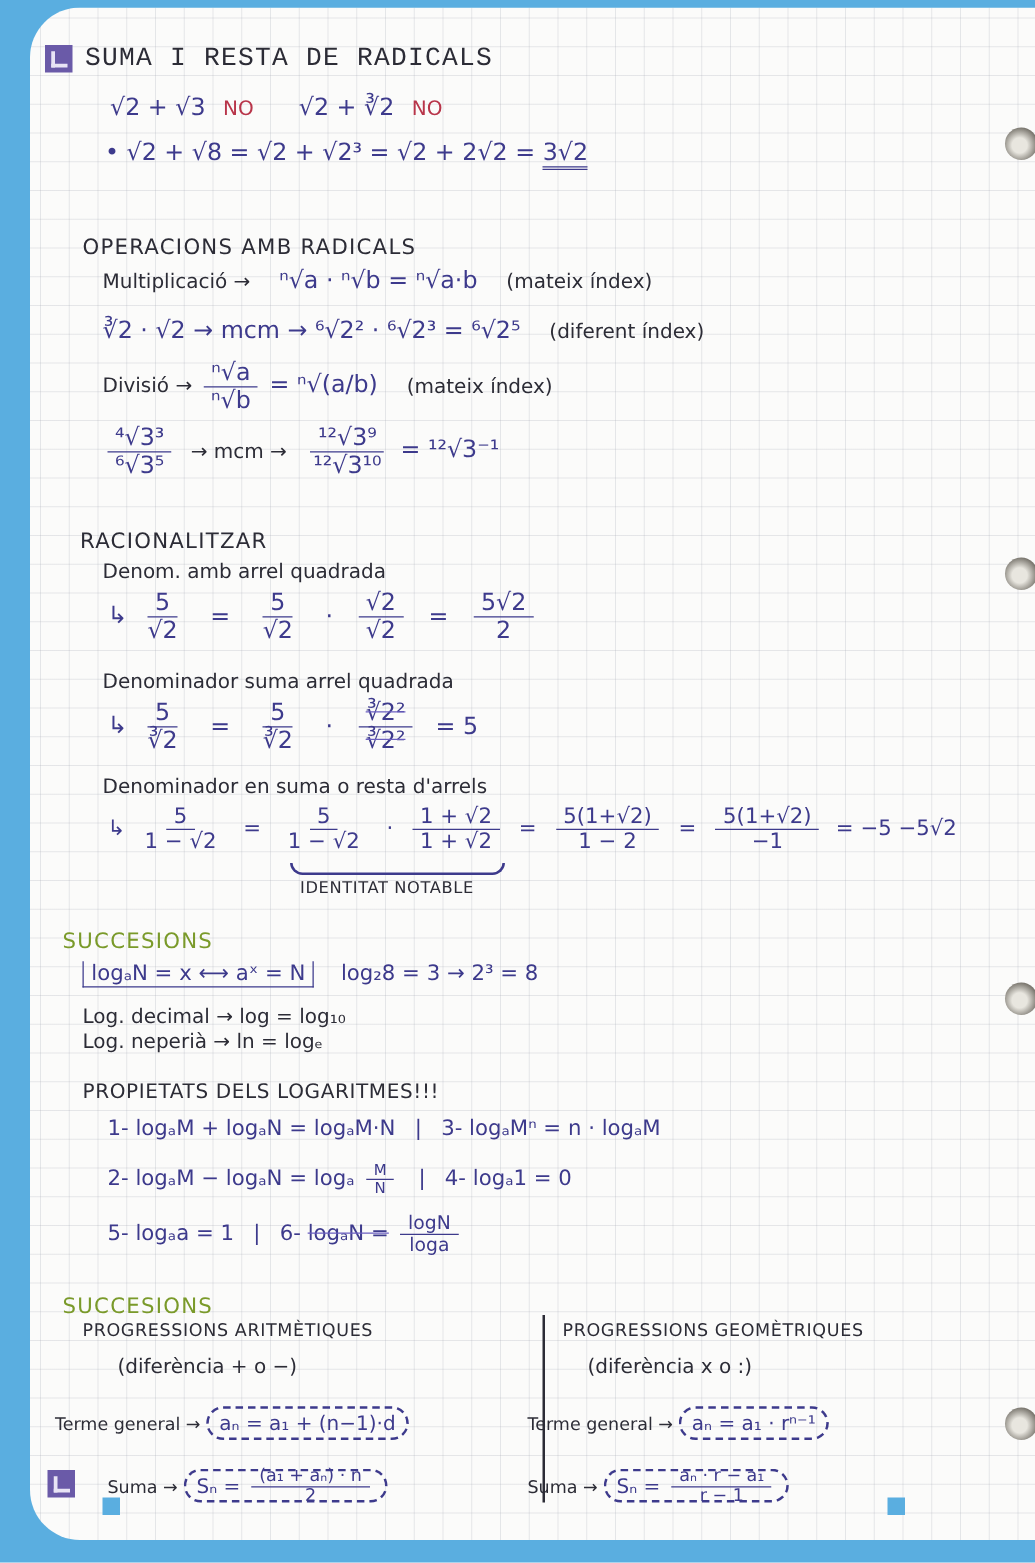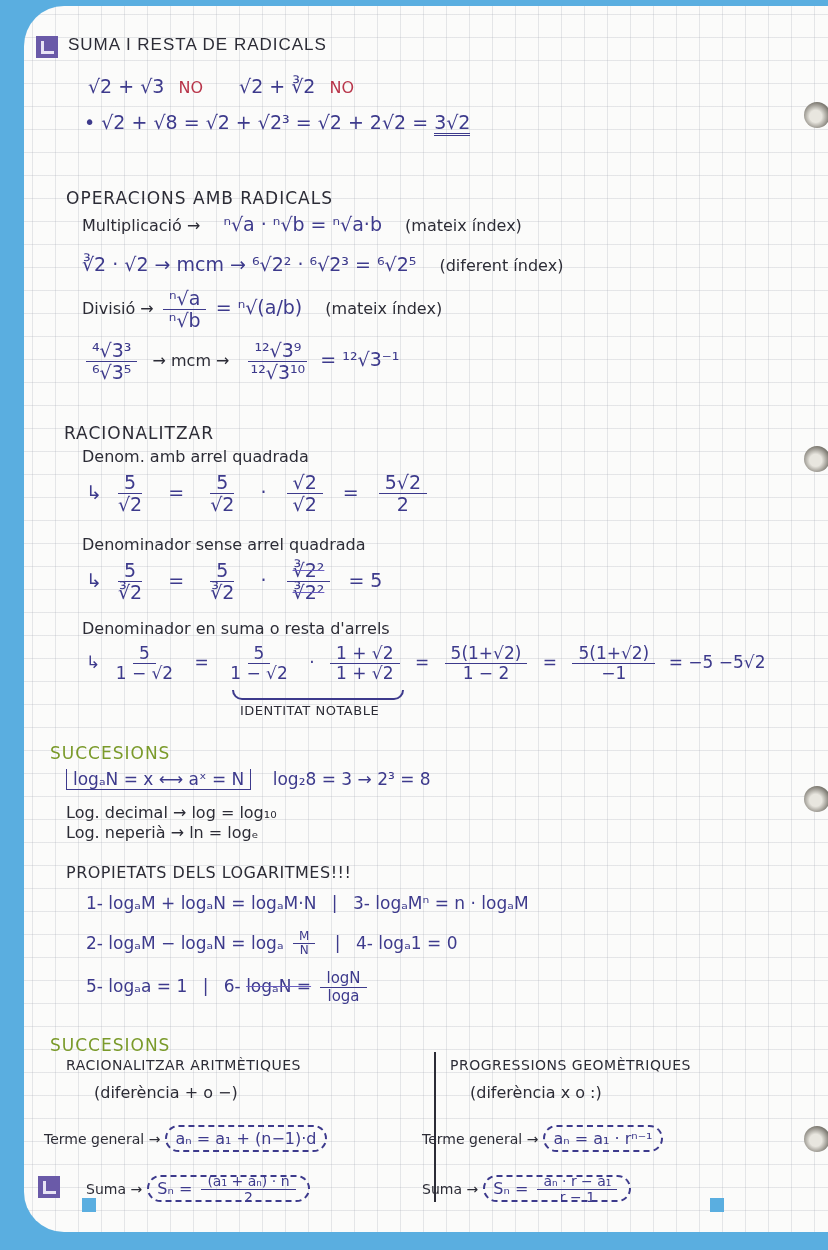--- a/index.html
+++ b/index.html
@@ -14,21 +14,21 @@
     border-top-left-radius: 40px; border-bottom-left-radius: 40px;
     background-image:
       linear-gradient(to right, rgba(170,175,185,0.28) 1px, transparent 1px),
       linear-gradient(to bottom, rgba(170,175,185,0.28) 1px, transparent 1px);
     background-size: 23px 23px;
     background-position: 8px 8px;
   }
   .txt { position: absolute; white-space: nowrap; line-height: 1.1; }
   .red { color: #b8354a; }
   .green { color: #7a9a2a; }
-  .h1 { font-size: 17px; letter-spacing: 1px; color: #2c2c36; font-family: Liberation Sans, sans-serif; }
+  .h1 { font-size: 21px; letter-spacing: 1px; color: #2c2c36; font-family: Liberation Mono, monospace; }
   .h2 { font-size: 17px; letter-spacing: 1px; color: #2c2c36; }
   .eq { font-size: 19px; color: #3d3a8c; font-family: "DejaVu Sans", sans-serif; }
   .lbl { font-size: 16px; color: #2c2c36; }
   .small { font-size: 13px; color: #2c2c36; letter-spacing: 0.5px; }
   .frac { display: inline-flex; flex-direction: column; align-items: center; vertical-align: middle; margin: 0 4px; }
   .frac .num { border-bottom: 1.5px solid #3d3a8c; padding: 0 6px; }
   .frac .den { padding: 0 6px; }
   .badge { position: absolute; width: 22px; height: 22px; background: #6a5aa8; }
   .badge::after { content: ""; position: absolute; left: 5px; top: 5px; width: 10px; height: 10px; border-left: 3px solid #e8e4f5; border-bottom: 3px solid #e8e4f5; }
   .sq { position: absolute; width: 14px; height: 14px; background: #5aaee0; }
@@ -120,21 +120,21 @@
         <span class="num">√2</span>
         <span class="den">√2</span>
       </span>
     <span style="margin:0 10px;">=</span>
     <span class="frac">
         <span class="num">5√2</span>
         <span class="den">2</span>
       </span>
   </div>
 
-  <div class="txt lbl" style="left:58px; top:530px;">Denominador sense arrel quadrada</div>
+  <div class="txt lbl" style="left:58px; top:530px;">Denominador suma arrel quadrada</div>
   <div class="txt eq" style="left:62px; top:554px;">
     <span>↳</span>
     <span class="frac">
         <span class="num">5</span>
         <span class="den">∛2</span>
       </span>
     <span style="margin:0 10px;">=</span>
     <span class="frac">
         <span class="num">5</span>
         <span class="den">∛2</span>
@@ -215,21 +215,21 @@
     <span class="frac" style="font-size:15px;">
         <span class="num">logN</span>
         <span class="den">loga</span>
       </span>
   </div>
 
   <div class="txt h2" style="left:26px; top:1030px; color:#7a9a2a;">SUCCESIONS</div>
 
   <div class="divider"></div>
 
-  <div class="txt small" style="left:42px; top:1052px; font-size:14px;">RACIONALITZAR ARITMÈTIQUES</div>
+  <div class="txt small" style="left:42px; top:1052px; font-size:14px;">PROGRESSIONS ARITMÈTIQUES</div>
   <div class="txt lbl" style="left:70px; top:1078px;">(diferència + o −)</div>
   <div class="txt" style="left:20px; top:1124px;">
     <span class="lbl" style="font-size:14px;">Terme general →</span>
     <span class="eq cloud" style="font-size:16px;">aₙ = a₁ + (n−1)·d</span>
   </div>
   <div class="txt" style="left:62px; top:1168px;">
     <span class="lbl" style="font-size:14px;">Suma →</span>
     <span class="eq cloud" style="font-size:16px;">
       <span>Sₙ =</span>
       <span class="frac" style="font-size:14px;">

